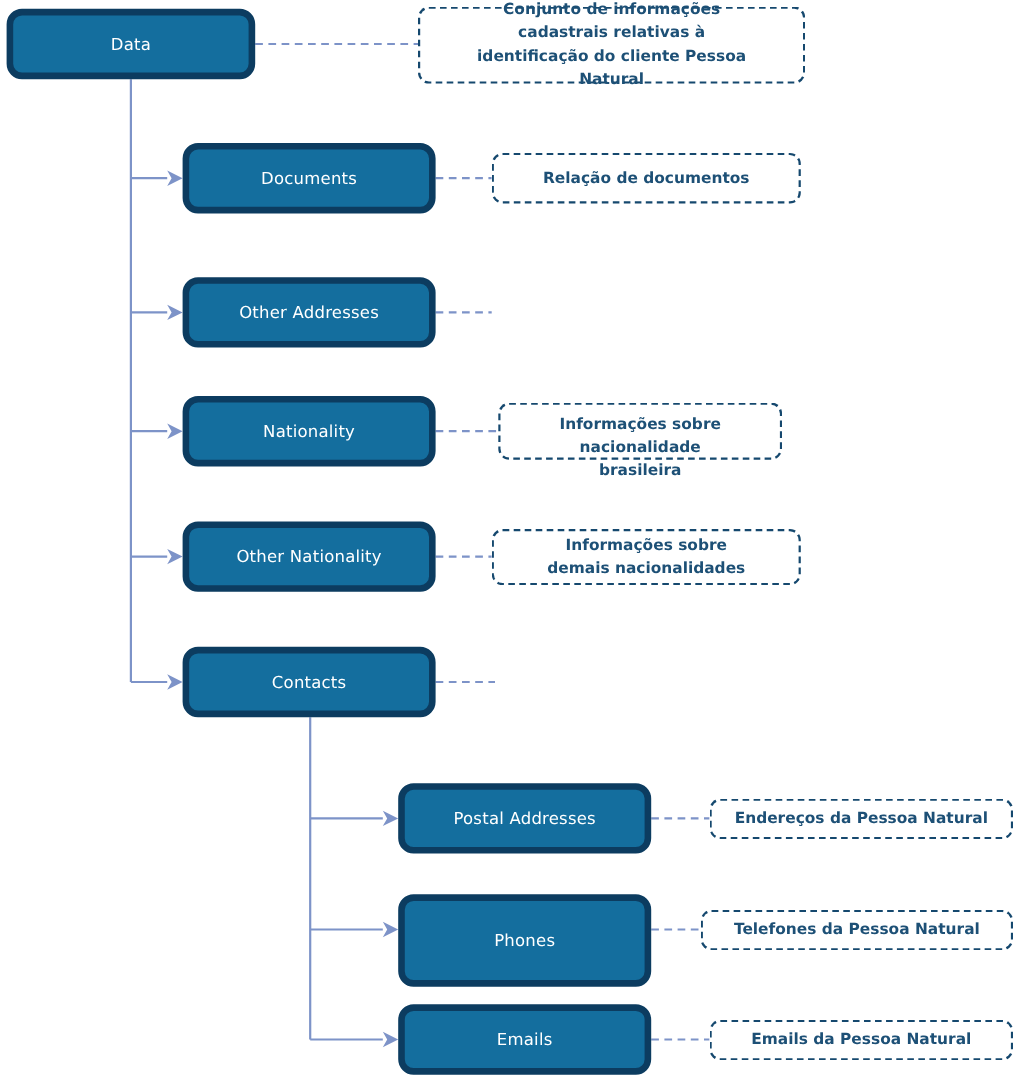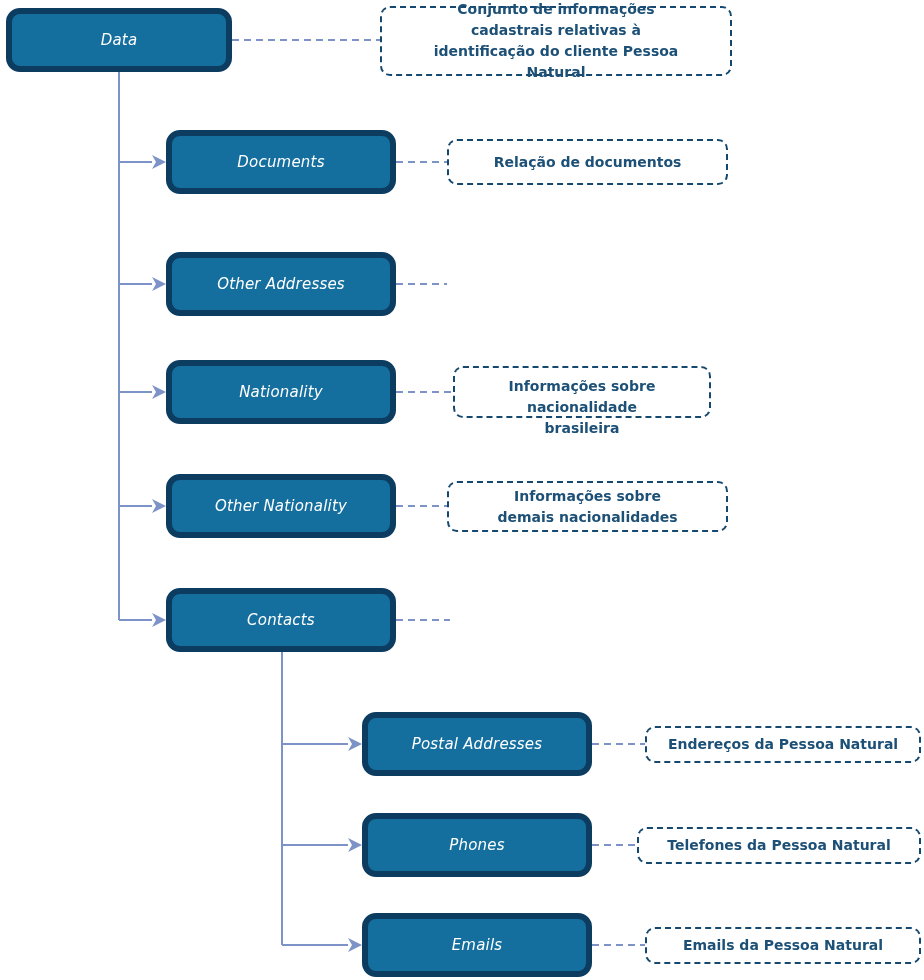--- a/index.html
+++ b/index.html
@@ -22,21 +22,21 @@
   }
   .connector-layer{position:absolute;left:0;top:0;z-index:0;}
   .conn{stroke:var(--connector);stroke-width:2;fill:none;}
   .conn-dashed{stroke:var(--connector);stroke-width:2;fill:none;stroke-dasharray:7 5;}
   .arrow{fill:var(--connector);stroke:none;}
   .node{
     position:absolute;z-index:2;
     background:var(--node-fill);
     border:6px solid var(--node-border);
     border-radius:14px;
-    display:flex;align-items:center;justify-content:center;font-style:italic;
+    display:flex;align-items:center;justify-content:center;
   }
   .node-label{
     color:var(--node-text);
     font-size:15px;
     white-space:nowrap;
     letter-spacing:.2px;
   }
   .ann{
     position:absolute;z-index:1;
     border:2px dashed var(--annotation-border);
@@ -117,21 +117,21 @@
   </div>
 
   <div class="node" style="left:166px;top:588px;width:230px;height:64px">
     <span class="node-label">Contacts</span>
   </div>
 
   <div class="node" style="left:362px;top:712px;width:230px;height:64px">
     <span class="node-label">Postal Addresses</span>
   </div>
 
-  <div class="node" style="left:362px;top:813px;width:230px;height:64px">
+  <div class="node" style="left:362px;top:813px;width:230px;height:84px">
     <span class="node-label">Phones</span>
   </div>
 
   <div class="node" style="left:362px;top:913px;width:230px;height:64px">
     <span class="node-label">Emails</span>
   </div>
 
   <div class="ann" style="left:380px;top:6px;width:352px;height:70px">
     <span class="ann-text w262">Conjunto de informações cadastrais relativas à identificação do cliente Pessoa Natural</span>
   </div>

